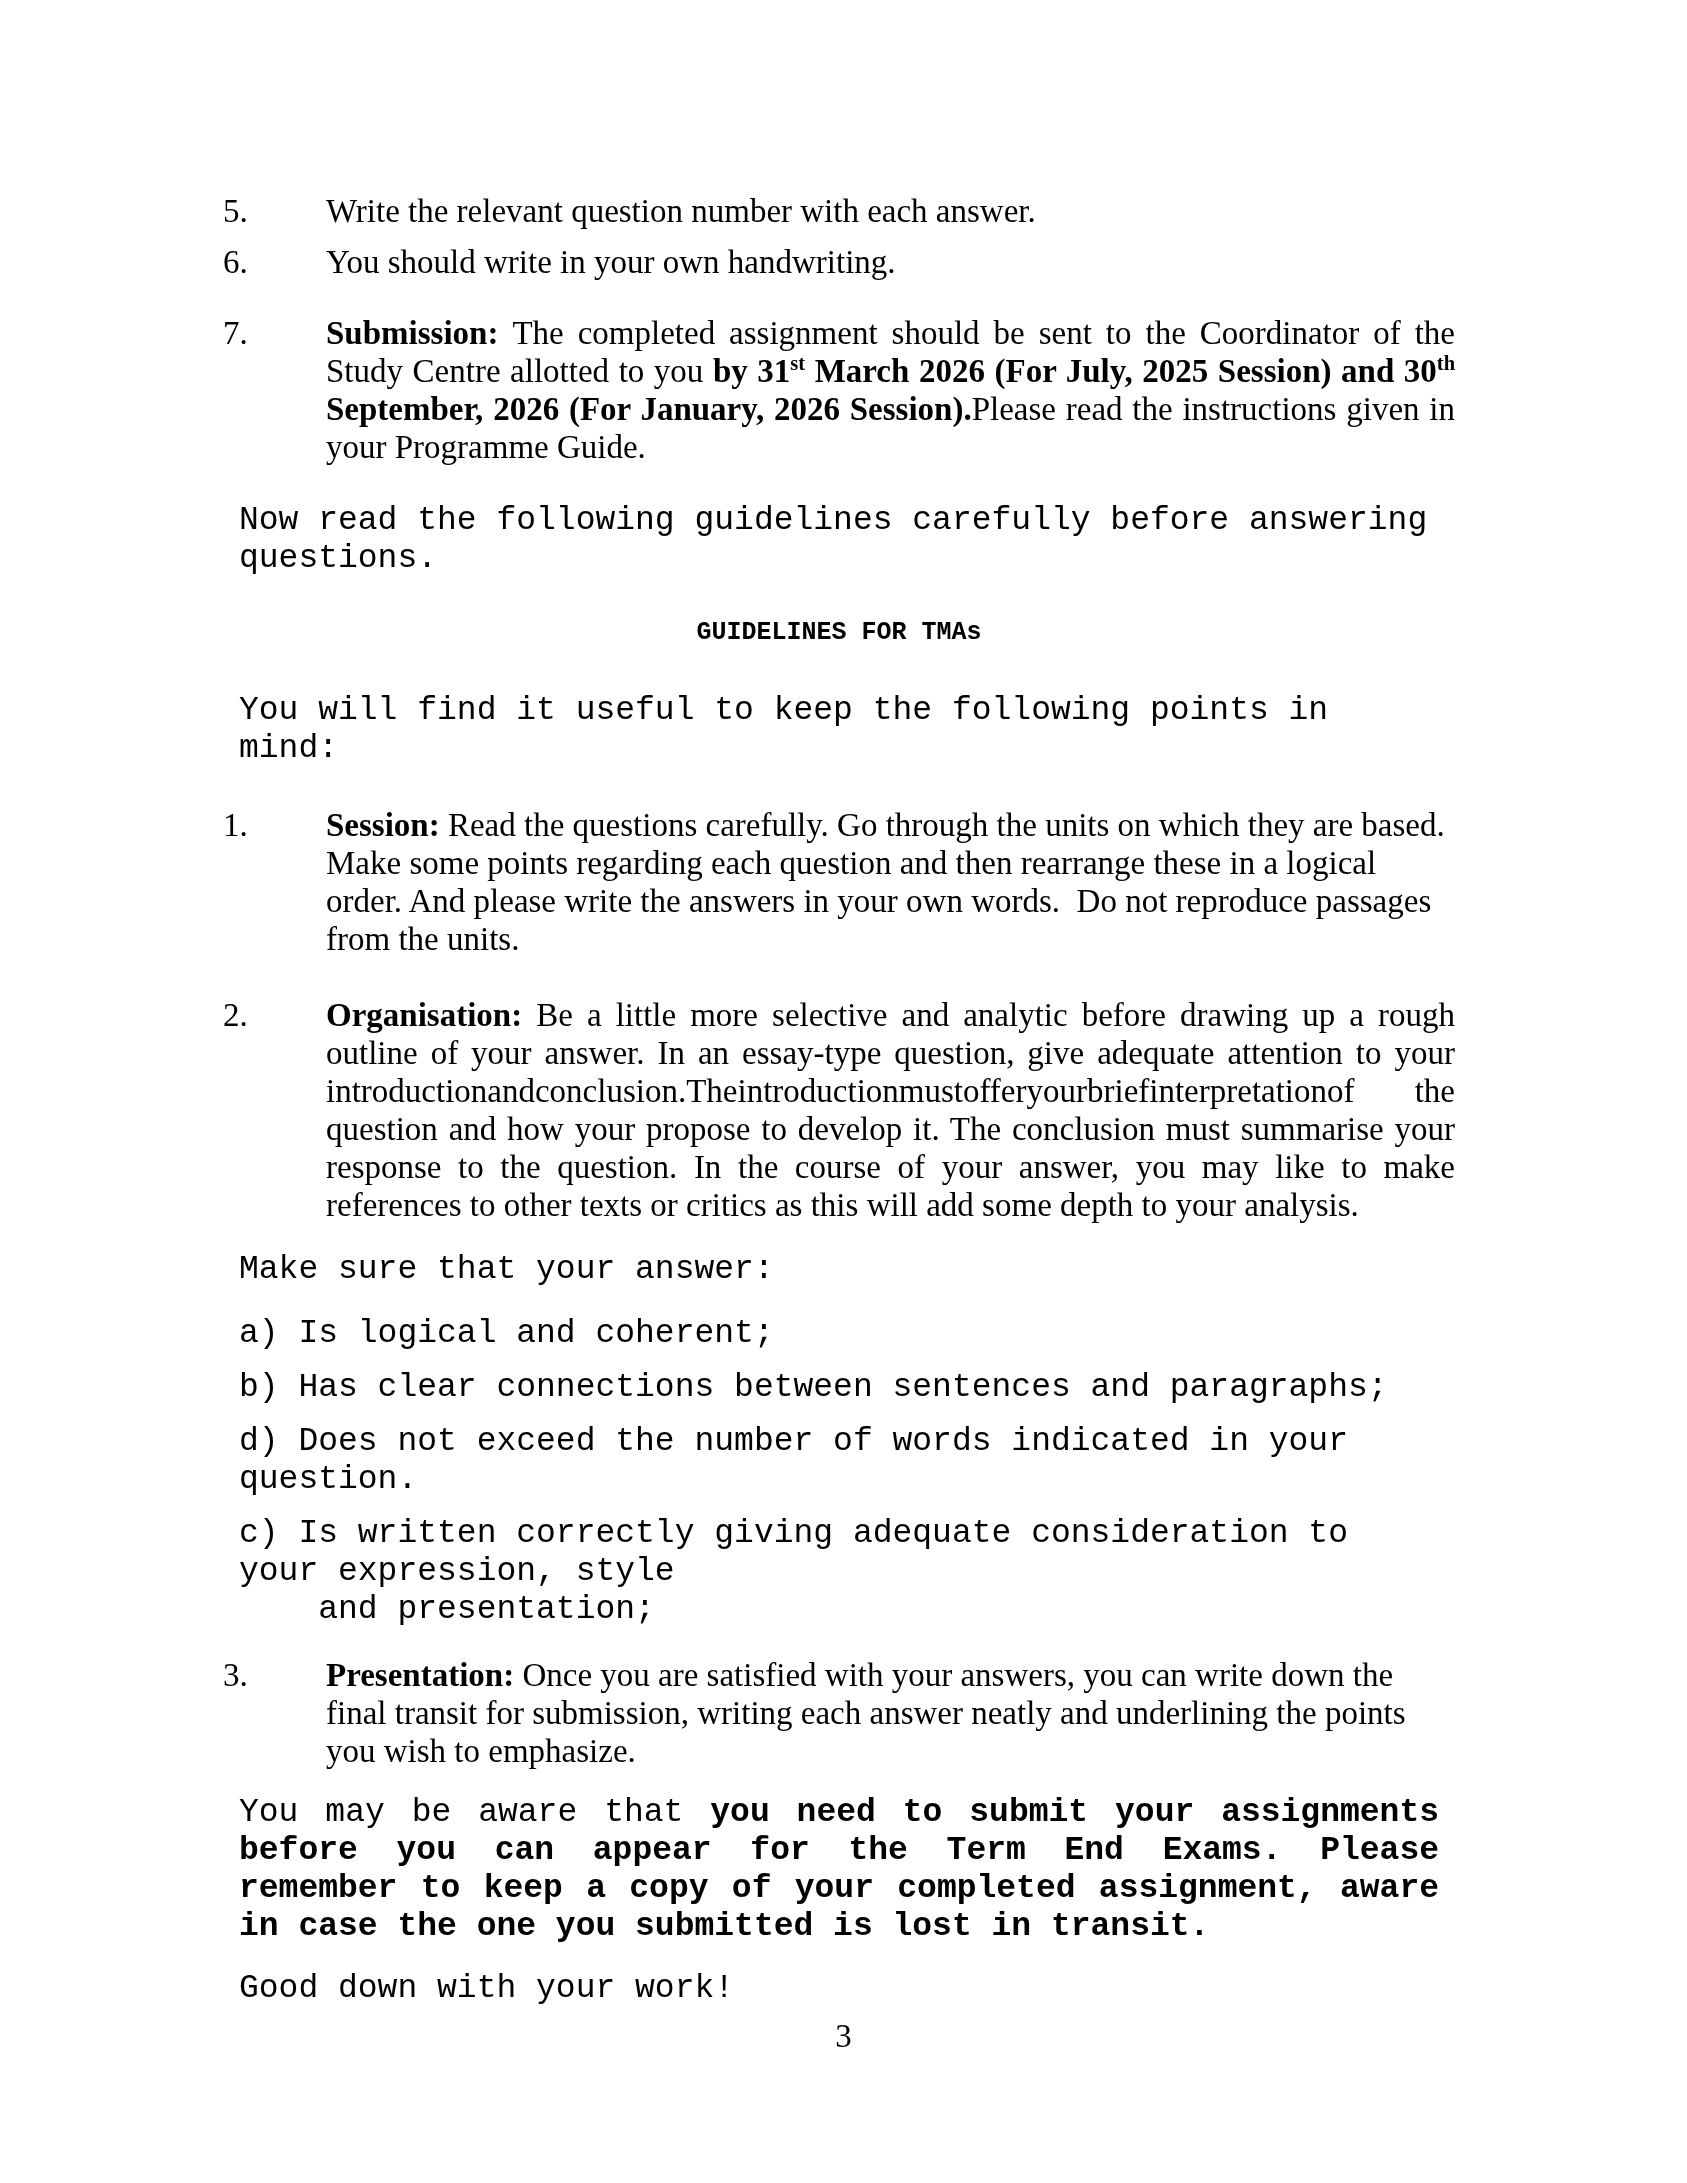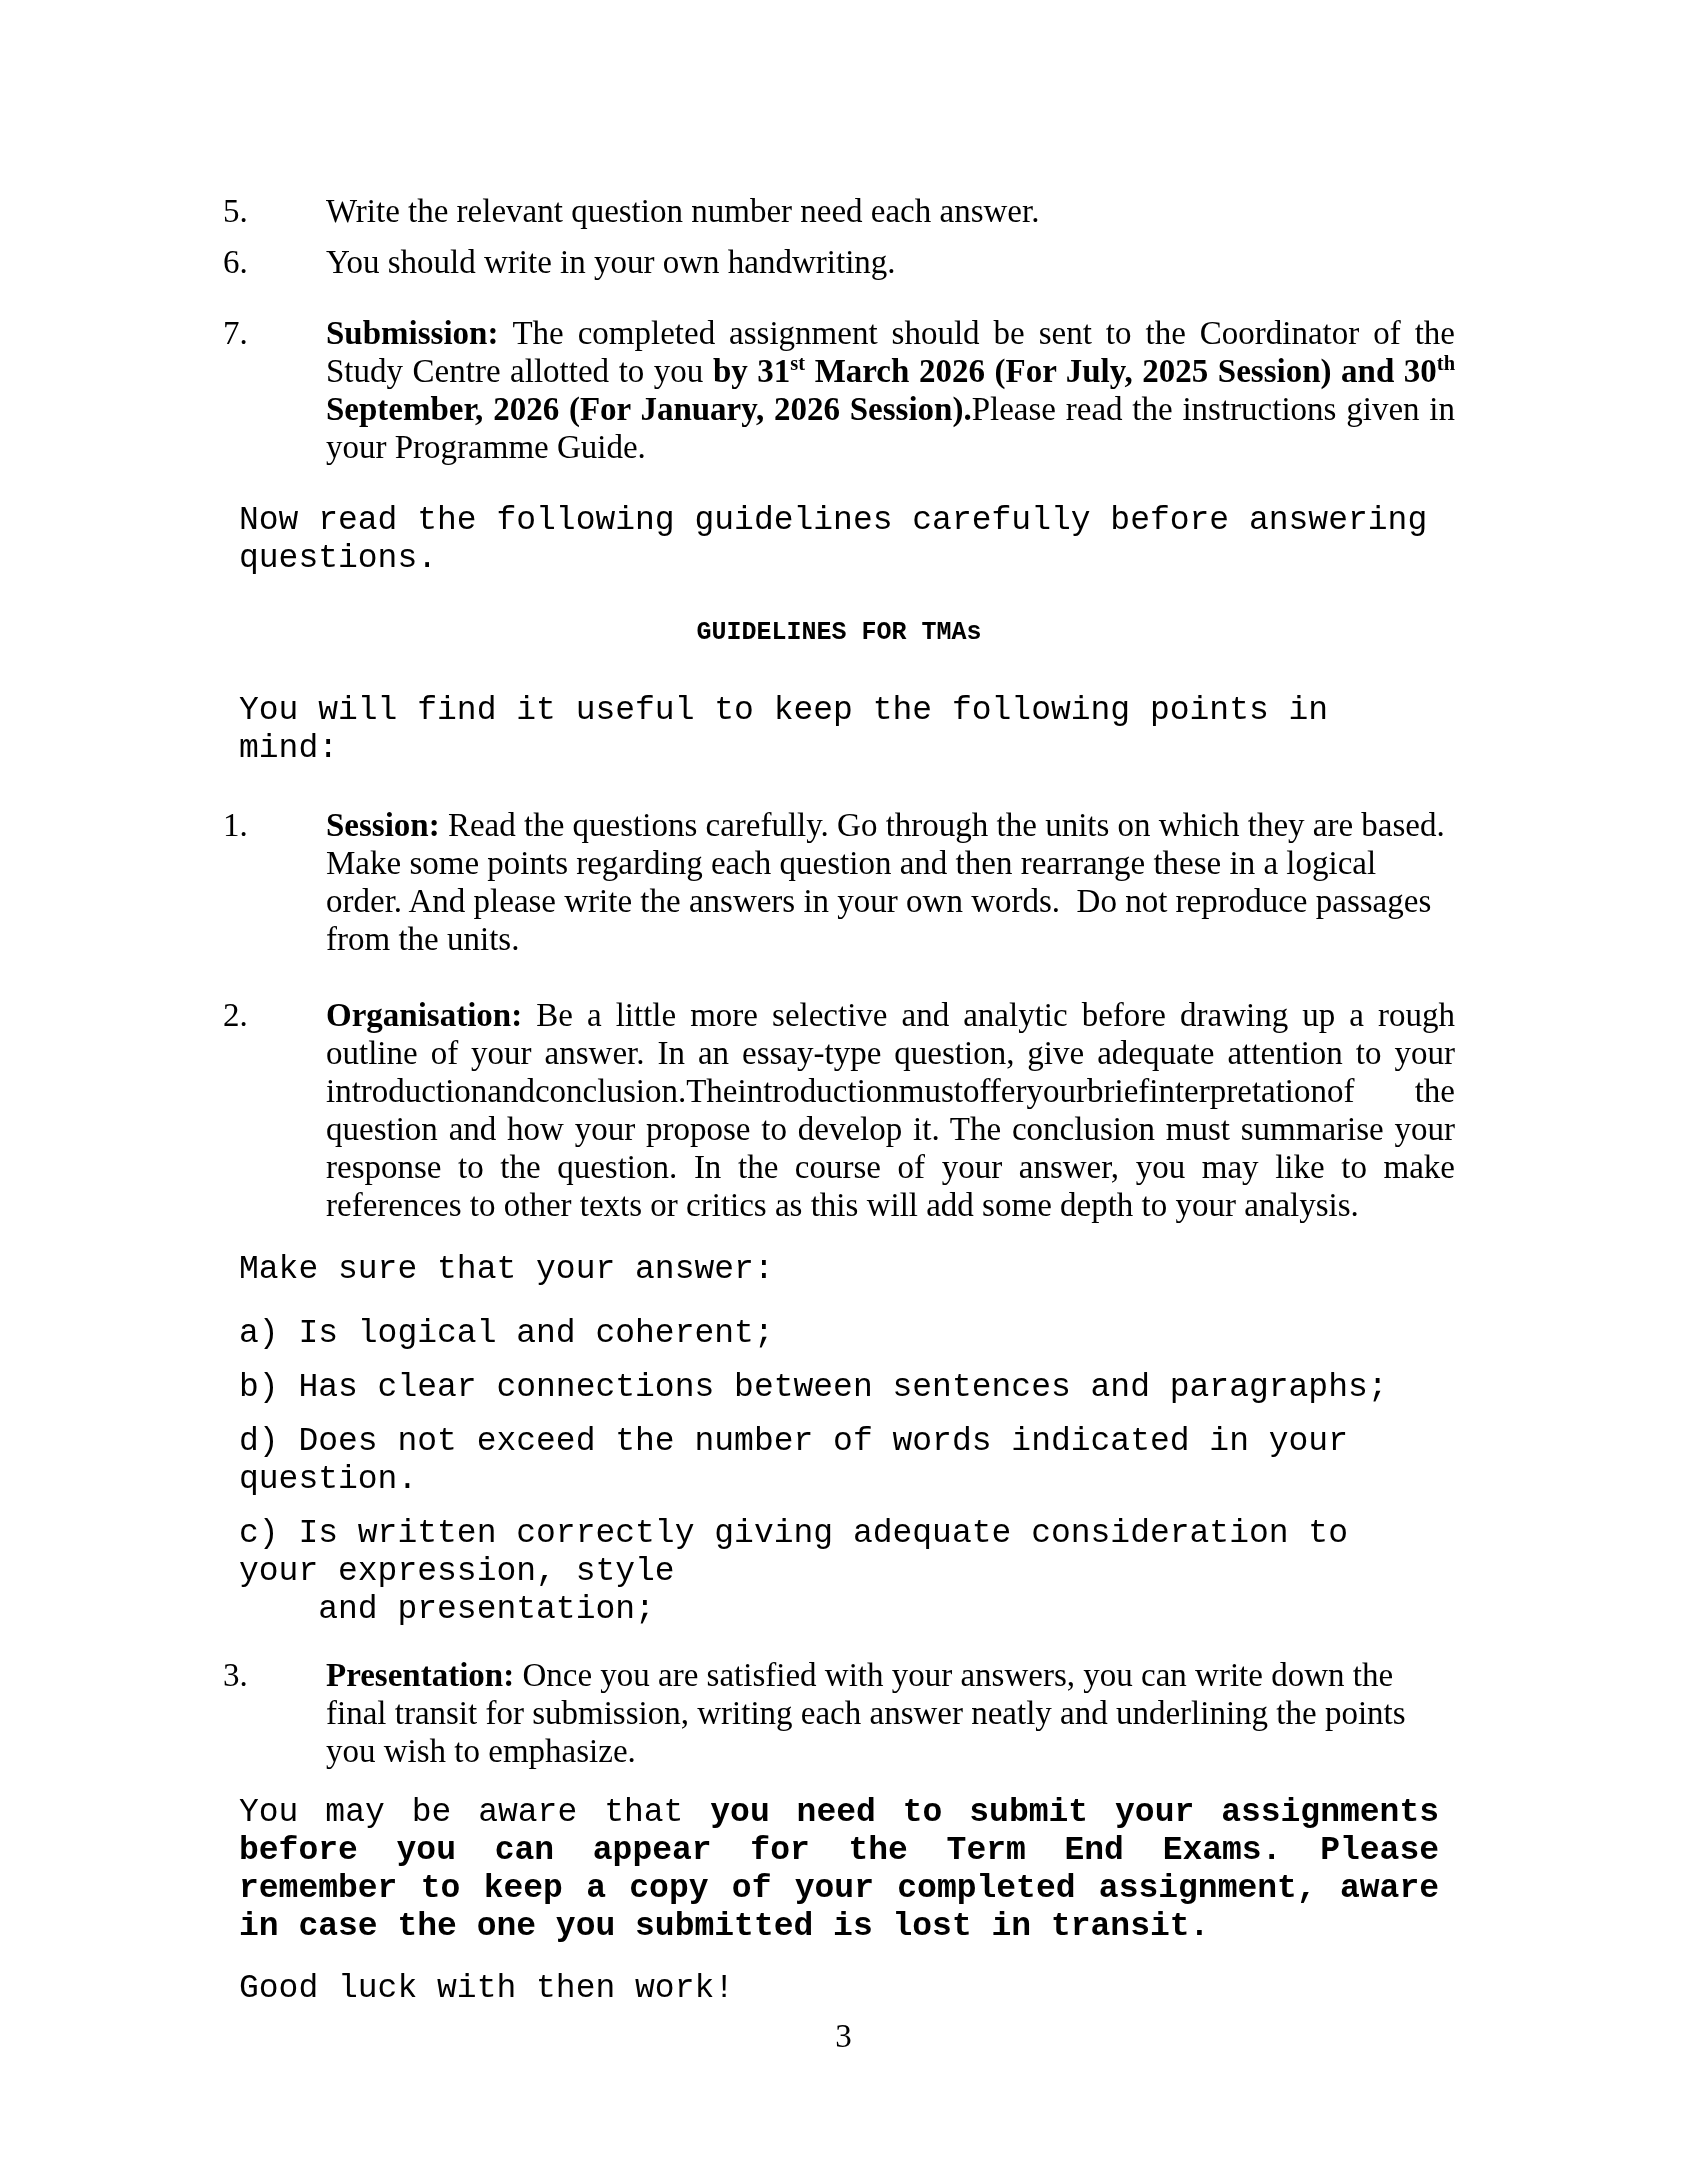--- a/index.html
+++ b/index.html
@@ -61,21 +61,21 @@
   }
 </style>
 </head>
 <body>
 
 <div class="page">
   <div class="content">
 
     <div class="numbered mb20">
       <span class="num">5.</span>
-      <div class="body"><span>Write the relevant question number need each answer.</span></div>
+      <div class="body"><span>Write the relevant question number with each answer.</span></div>
     </div>
 
     <div class="numbered mb50">
       <span class="num">6.</span>
       <div class="body"><span>You should write in your own handwriting.</span></div>
     </div>
 
     <div class="numbered mb55">
       <span class="num">7.</span>
       <div class="body justify"><span class="b">Submission: </span><span>The completed assignment should be sent to the Coordinator of the Study Centre allotted to you </span><span class="b">by 31</span><sup class="b">st</sup><span class="b"> March 2026 (For July, 2025 Session) and 30</span><sup class="b">th</sup><span class="b"> September, 2026 (For January, 2026 Session).</span><span>Please read the instructions given in your Programme Guide.</span></div>
@@ -107,19 +107,19 @@
     and presentation;</span></p>
     </div>
 
     <div class="numbered mb36">
       <span class="num">3.</span>
       <div class="body"><span class="b">Presentation: </span><span>Once you are satisfied with your answers, you can write down the final transit for submission, writing each answer neatly and underlining the points you wish to emphasize.</span></div>
     </div>
 
     <p class="justify mb36"><span>You may be aware that </span><span class="b">you need to submit your assignments before you can appear for the Term End Exams. Please remember to keep a copy of your completed assignment, aware in case the one you submitted is lost in transit.</span></p>
 
-    <p><span>Good luck with then work!</span></p>
+    <p><span>Good down with your work!</span></p>
 
   </div>
 
   <div class="page-number">3</div>
 </div>
 
 
 </body></html>

